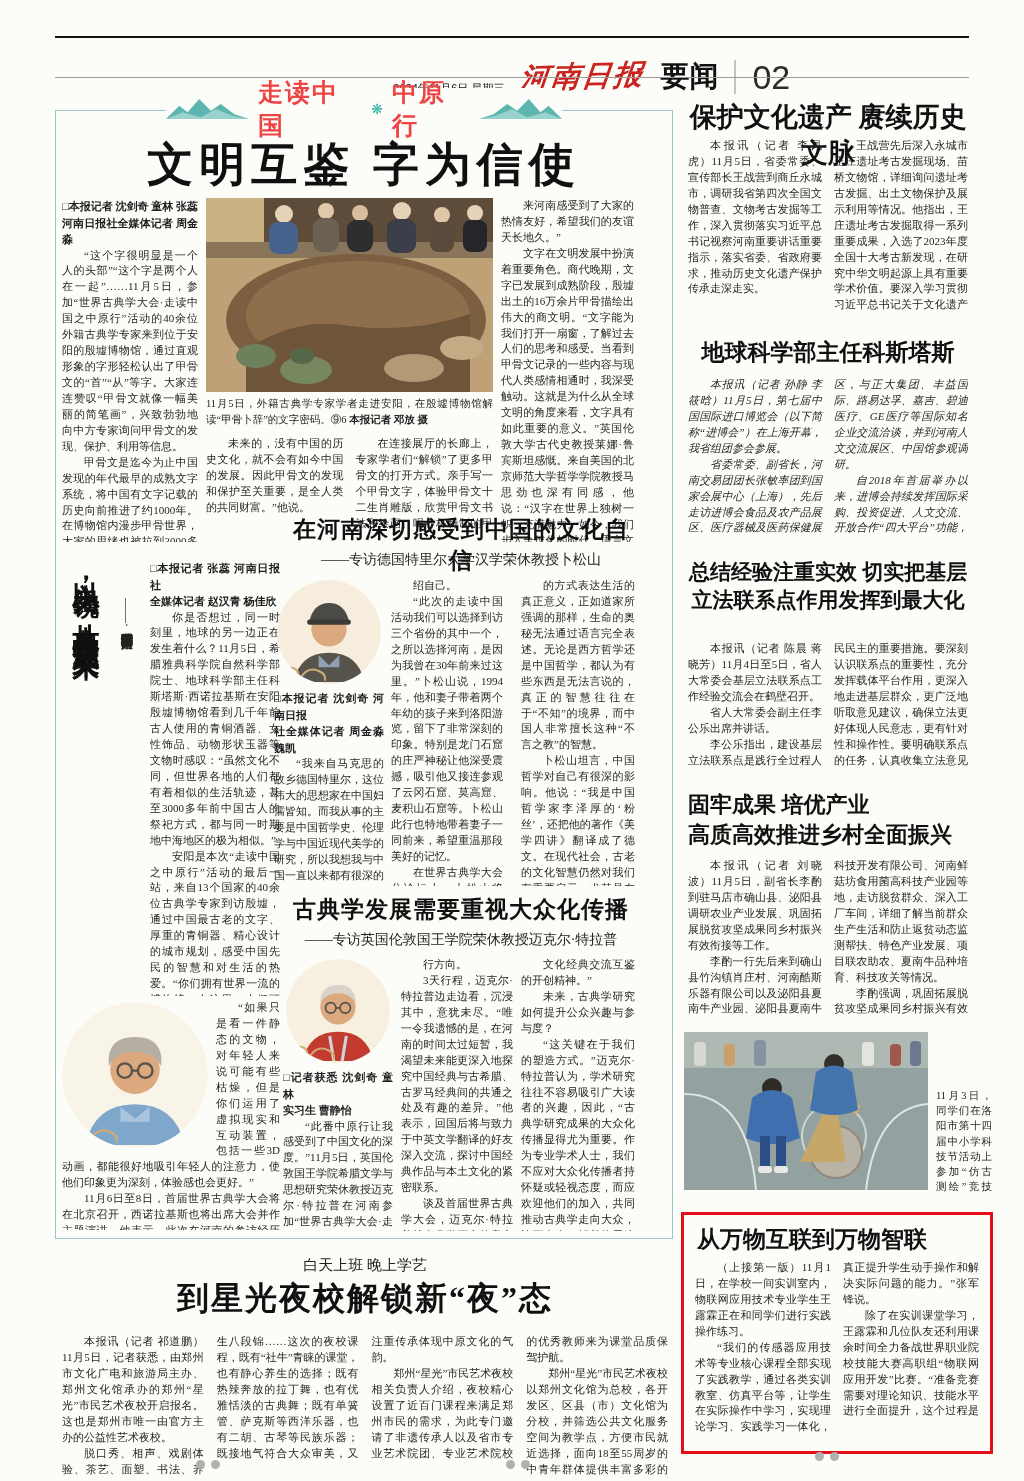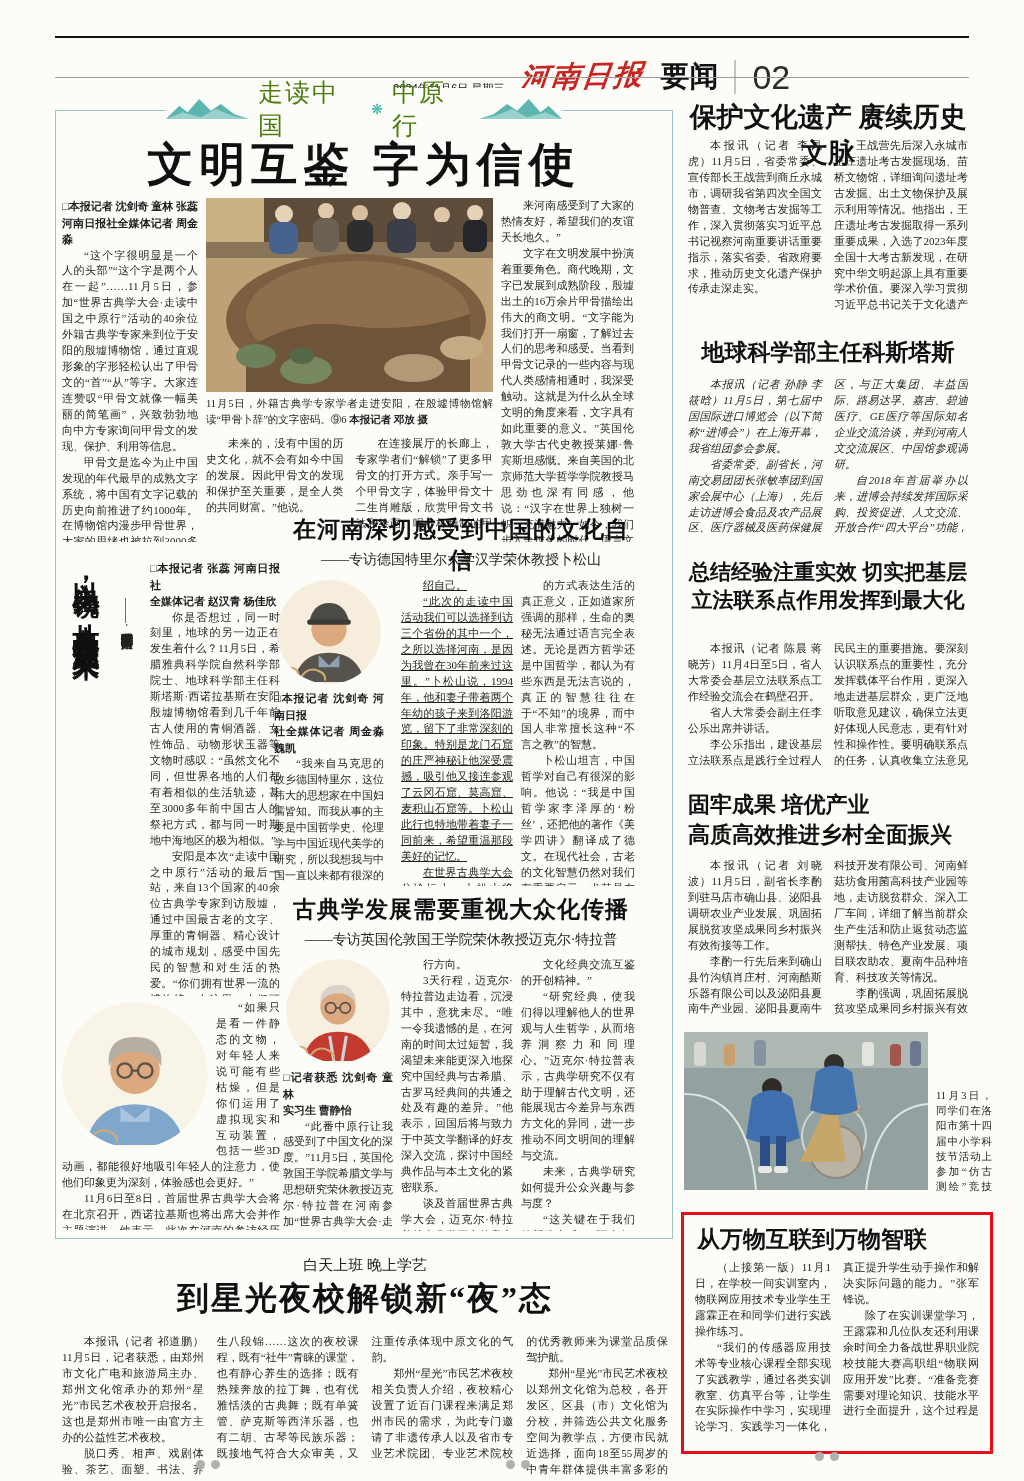--- a/index.html
+++ b/index.html
@@ -14,21 +14,21 @@
              font-size:11px;line-height:1.55;color:#111;margin-top:40px;}
   .masthead{font-size:29px;font-weight:bold;font-style:italic;color:#c92420;
             letter-spacing:2px;transform:skewX(-8deg) rotate(-2deg);}
   .sect{font-size:29px;font-weight:bold;font-family:"Liberation Sans","DejaVu Sans",sans-serif;color:#111;}
   .pgdiv{width:2px;height:34px;background:#c2c2c2;}
   .pgnum{font-size:34px;font-family:"Liberation Sans","DejaVu Sans",sans-serif;color:#2b2b2b;}
   
   .frame{left:55px;top:110px;width:616px;height:1127px;border:1px solid #9cc8cc;}
   .banner{left:166px;top:88px;width:396px;height:42px;background:#fcfcf9;
           display:flex;align-items:center;justify-content:center;gap:9px;}
-  .banner-text{font-size:25px;font-weight:normal;color:#4d7c0f;letter-spacing:2px;}
+  .banner-text{font-size:25px;font-weight:bold;color:#ef4444;letter-spacing:2px;}
   .banner-sep{font-size:14px;color:#2fb0a6;}
   
   .headline{font-weight:bold;color:#101010;}
   .col{font-size:11px;line-height:1.45;text-align:justify;overflow:hidden;}
   .col p{margin:0;text-indent:2em;}
   .byline{font-weight:bold;font-size:11px;line-height:1.5;margin:0 0 6px 0;
           white-space:pre-line;text-indent:0 !important;}
   .caption{font-size:10.5px;line-height:1.5;text-align:justify;overflow:hidden;}
   .caption b{font-weight:bold;}
   .twocol{column-count:2;column-gap:12px;}
@@ -45,21 +45,21 @@
   .vsubB{left:118px;top:598px;height:330px;writing-mode:vertical-rl;font-size:12.5px;color:#222;}
   .artB-col{left:150px;top:560px;width:130px;height:436px;}
   .artB-lower{left:62px;top:1000px;width:218px;height:230px;}
   .portrait{border-radius:50%;overflow:hidden;position:relative;}
   .portraitB{float:left;width:146px;height:146px;margin:2px 8px 2px 0;}
   .cloud{position:absolute;pointer-events:none;}
   
   .headC{left:283px;top:514px;width:356px;text-align:center;font-size:23px;letter-spacing:1px;}
   .subC{left:283px;top:551px;width:356px;text-align:center;font-size:14px;color:#222;}
   .artC-col1{left:274px;top:578px;width:110px;height:308px;}
-  .artC-col2{left:401px;top:578px;width:112px;height:308px;text-decoration:underline;}
+  .artC-col2{left:391px;top:578px;width:112px;height:308px;}
   .artC-col3{left:521px;top:578px;width:114px;height:308px;}
   .headD{left:283px;top:894px;width:356px;text-align:center;font-size:23px;letter-spacing:1px;}
   .subD{left:283px;top:931px;width:356px;text-align:center;font-size:14px;color:#222;}
   .artD-col1{left:283px;top:957px;width:110px;height:274px;}
   .artD-col2{left:401px;top:957px;width:112px;height:274px;}
   .artD-col3{left:521px;top:957px;width:114px;height:274px;}
   .portraitCD{width:104px;height:104px;margin:2px auto 6px auto;}
   
   .headR1{left:688px;top:99px;width:280px;text-align:center;font-size:27px;}
   .bodyR1{left:688px;top:138px;width:280px;height:176px;}
@@ -258,21 +258,20 @@
         <p>“此番中原行让我感受到了中国文化的深度。”11月5日，英国伦敦国王学院希腊文学与思想研究荣休教授迈克尔·特拉普在河南参加“世界古典学大会·走读中国之中原行”活动期间，接受了本报记者专访，他表示很高兴能在中原大地追溯文明的悠久脉络，思索现代文明的前</p>
       </div>
   </div>
   <div class="abs col artD-col2">
       <p>行方向。</p>
       <p>3天行程，迈克尔·特拉普边走边看，沉浸其中，意犹未尽。“唯一令我遗憾的是，在河南的时间太过短暂，我渴望未来能更深入地探究中国经典与古希腊、古罗马经典间的共通之处及有趣的差异。”他表示，回国后将与致力于中英文学翻译的好友深入交流，探讨中国经典作品与本土文化的紧密联系。</p>
       <p>谈及首届世界古典学大会，迈克尔·特拉普就古典学研究的意义分享了自己观点。“这是一次面向外界的拓展，我们需以更加开放的心态和宽广的视野去审视古典学。”他以自身研究的古希腊与古罗马经典文学为例，介绍了同行们如何长期致力于突破经典作品的局限，不懈探索。“此次大会亦彰显了中国学者推动中国经典与其他</p>
     </div>
   <div class="abs col artD-col3">
       <p>文化经典交流互鉴的开创精神。”</p>
-      <p>“研究经典，使我们得以理解他人的世界观与人生哲学，从而培养洞察力和同理心。”迈克尔·特拉普表示，古典学研究不仅有助于理解古代文明，还能展现古今差异与东西方文化的异同，进一步推动不同文明间的理解与交流。</p>
       <p>未来，古典学研究如何提升公众兴趣与参与度？</p>
       <p>“这关键在于我们的塑造方式。”迈克尔·特拉普认为，学术研究往往不容易吸引广大读者的兴趣，因此，“古典学研究成果的大众化传播显得尤为重要。作为专业学术人士，我们不应对大众化传播者持怀疑或轻视态度，而应欢迎他们的加入，共同推动古典学走向大众，让更多人了解并热爱这一领域。”②8</p>
     </div>
 
   <div class="abs headline headR1">保护文化遗产 赓续历史文脉</div>
   <div class="abs col twocol bodyR1">
       <p>本报讯（记者 李凤虎）11月5日，省委常委、宣传部长王战营到商丘永城市，调研我省第四次全国文物普查、文物考古发掘等工作，深入贯彻落实习近平总书记视察河南重要讲话重要指示，落实省委、省政府要求，推动历史文化遗产保护传承走深走实。</p>
       <p>王战营先后深入永城市王庄遗址考古发掘现场、苗桥文物馆，详细询问遗址考古发掘、出土文物保护及展示利用等情况。他指出，王庄遗址考古发掘取得一系列重要成果，入选了2023年度全国十大考古新发现，在研究中华文明起源上具有重要学术价值。要深入学习贯彻习近平总书记关于文化遗产保护传承的重要论述，坚持保护第一、应保尽保，扎实做好第四次全国文物普查，最大限度维护文物原貌样态，用心用情守护好珍贵的历史文化遗产。</p>
     </div>
 

